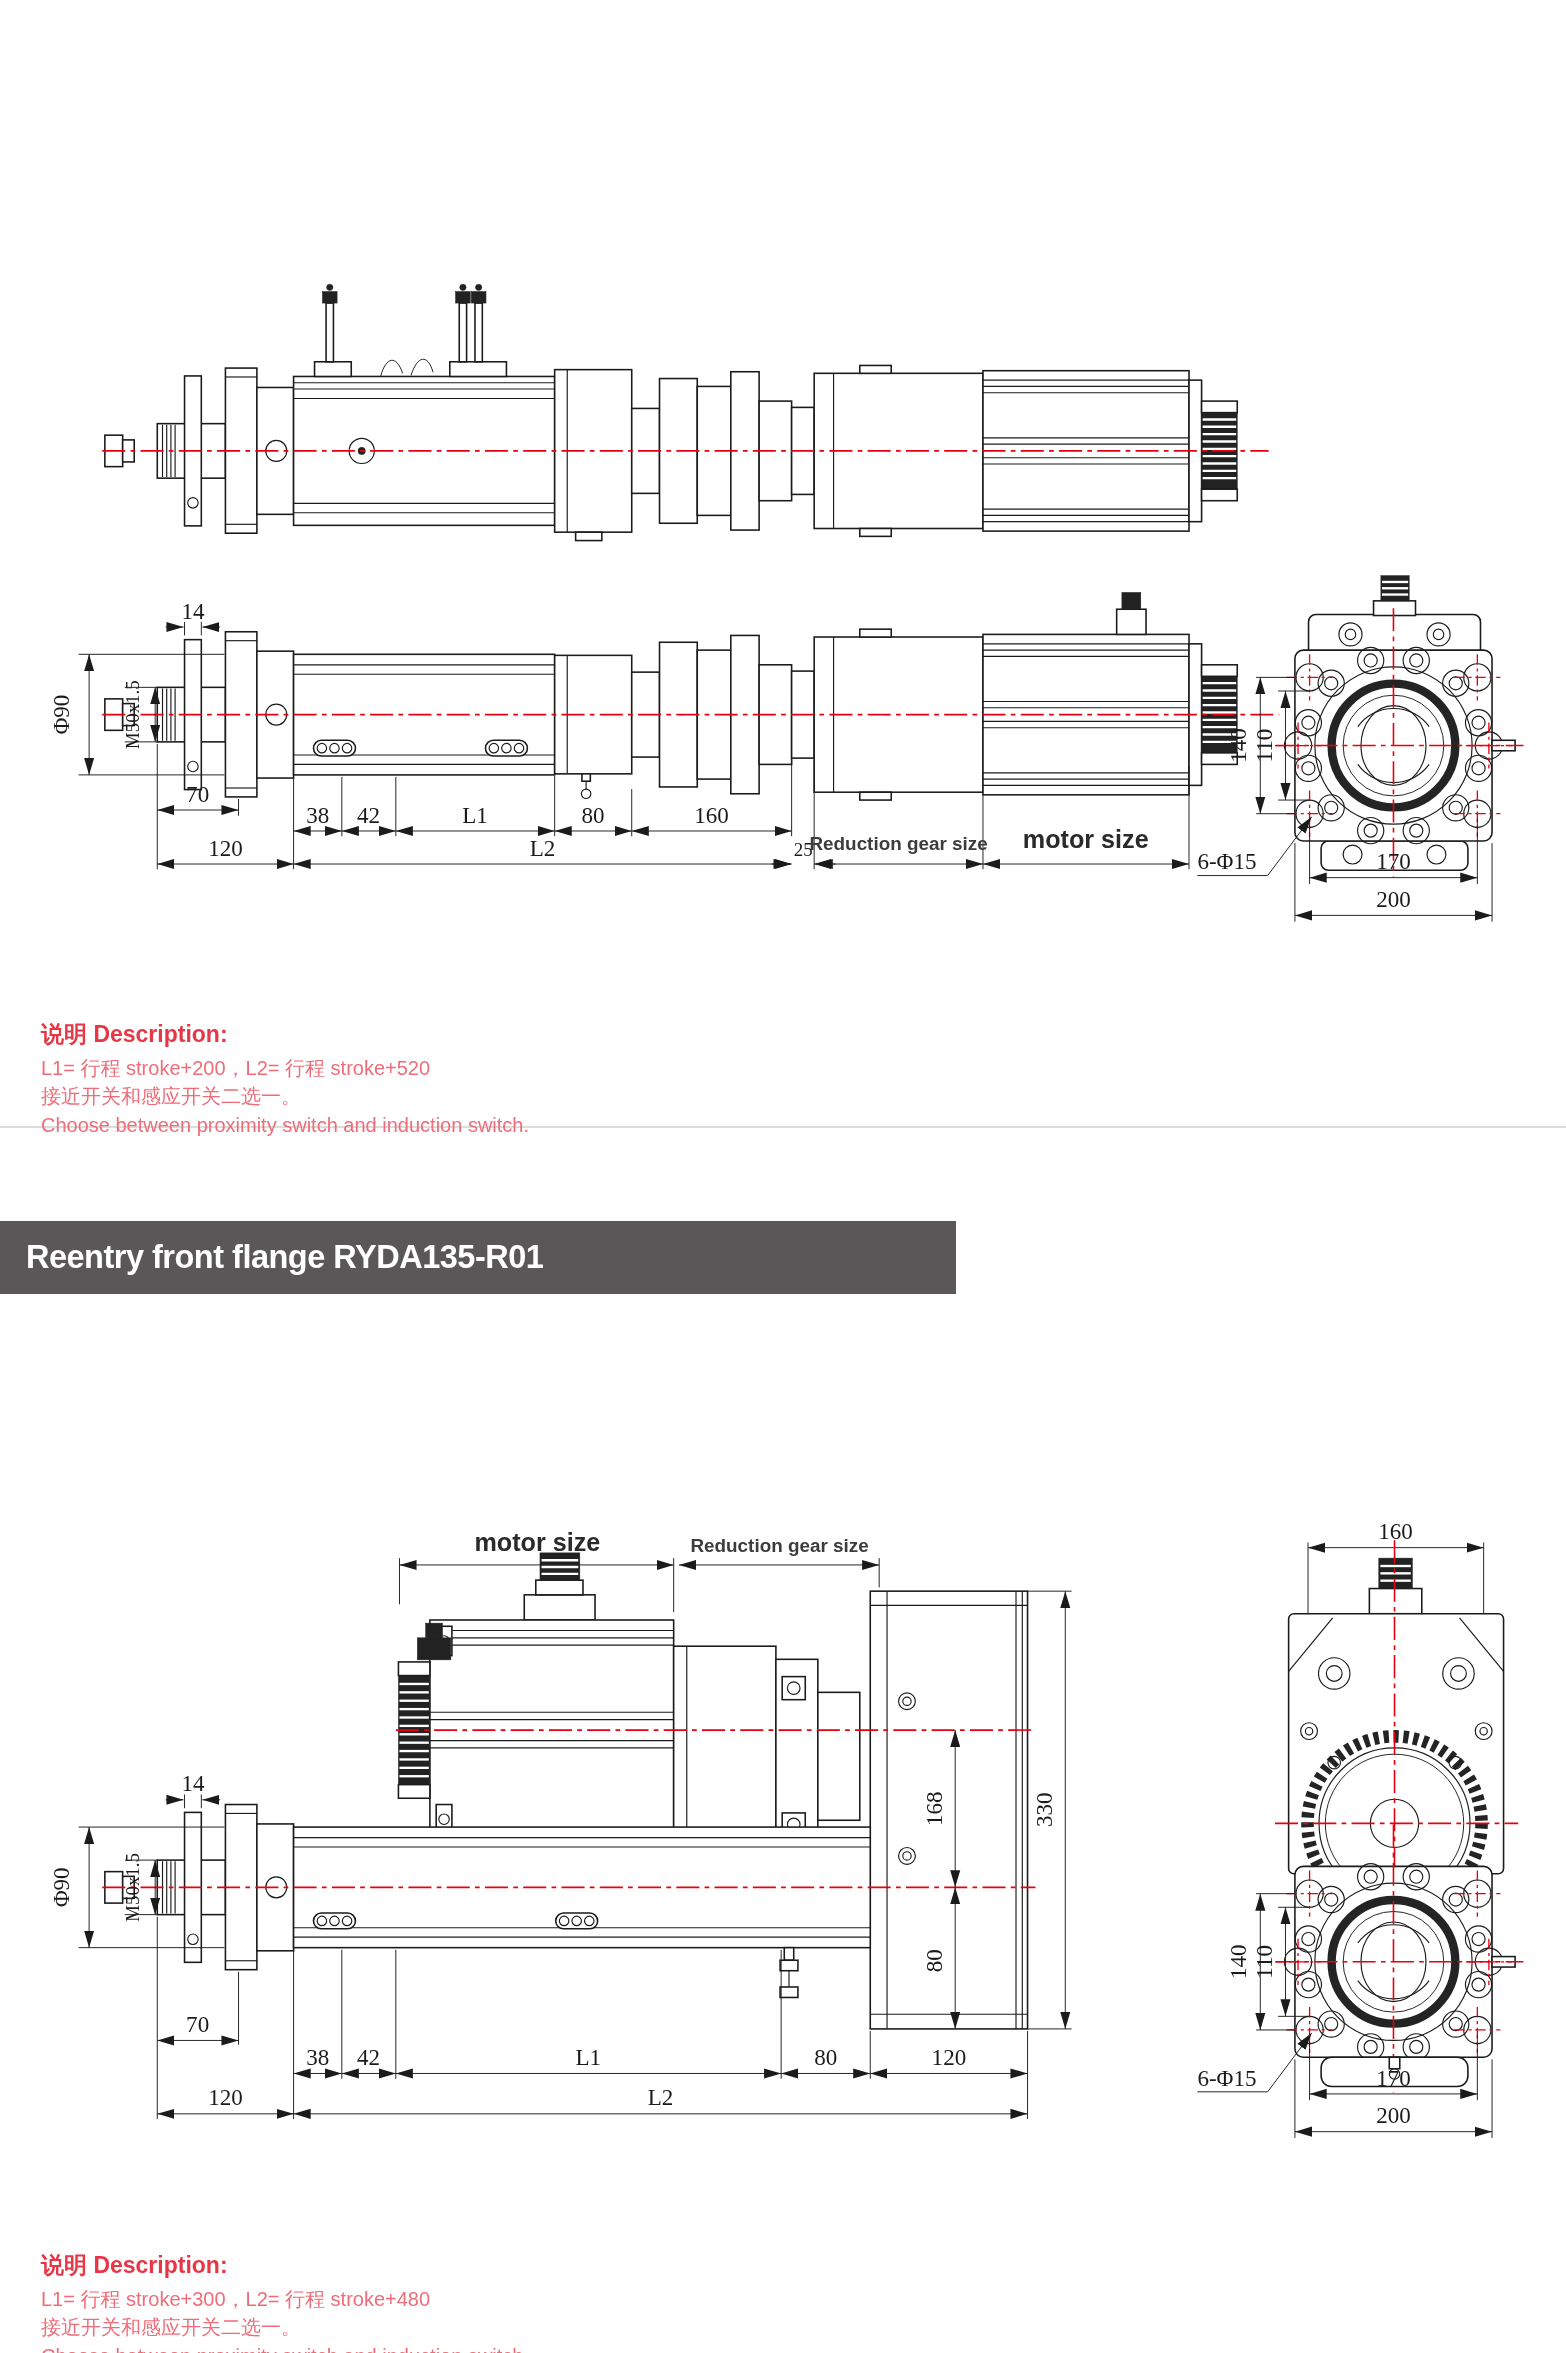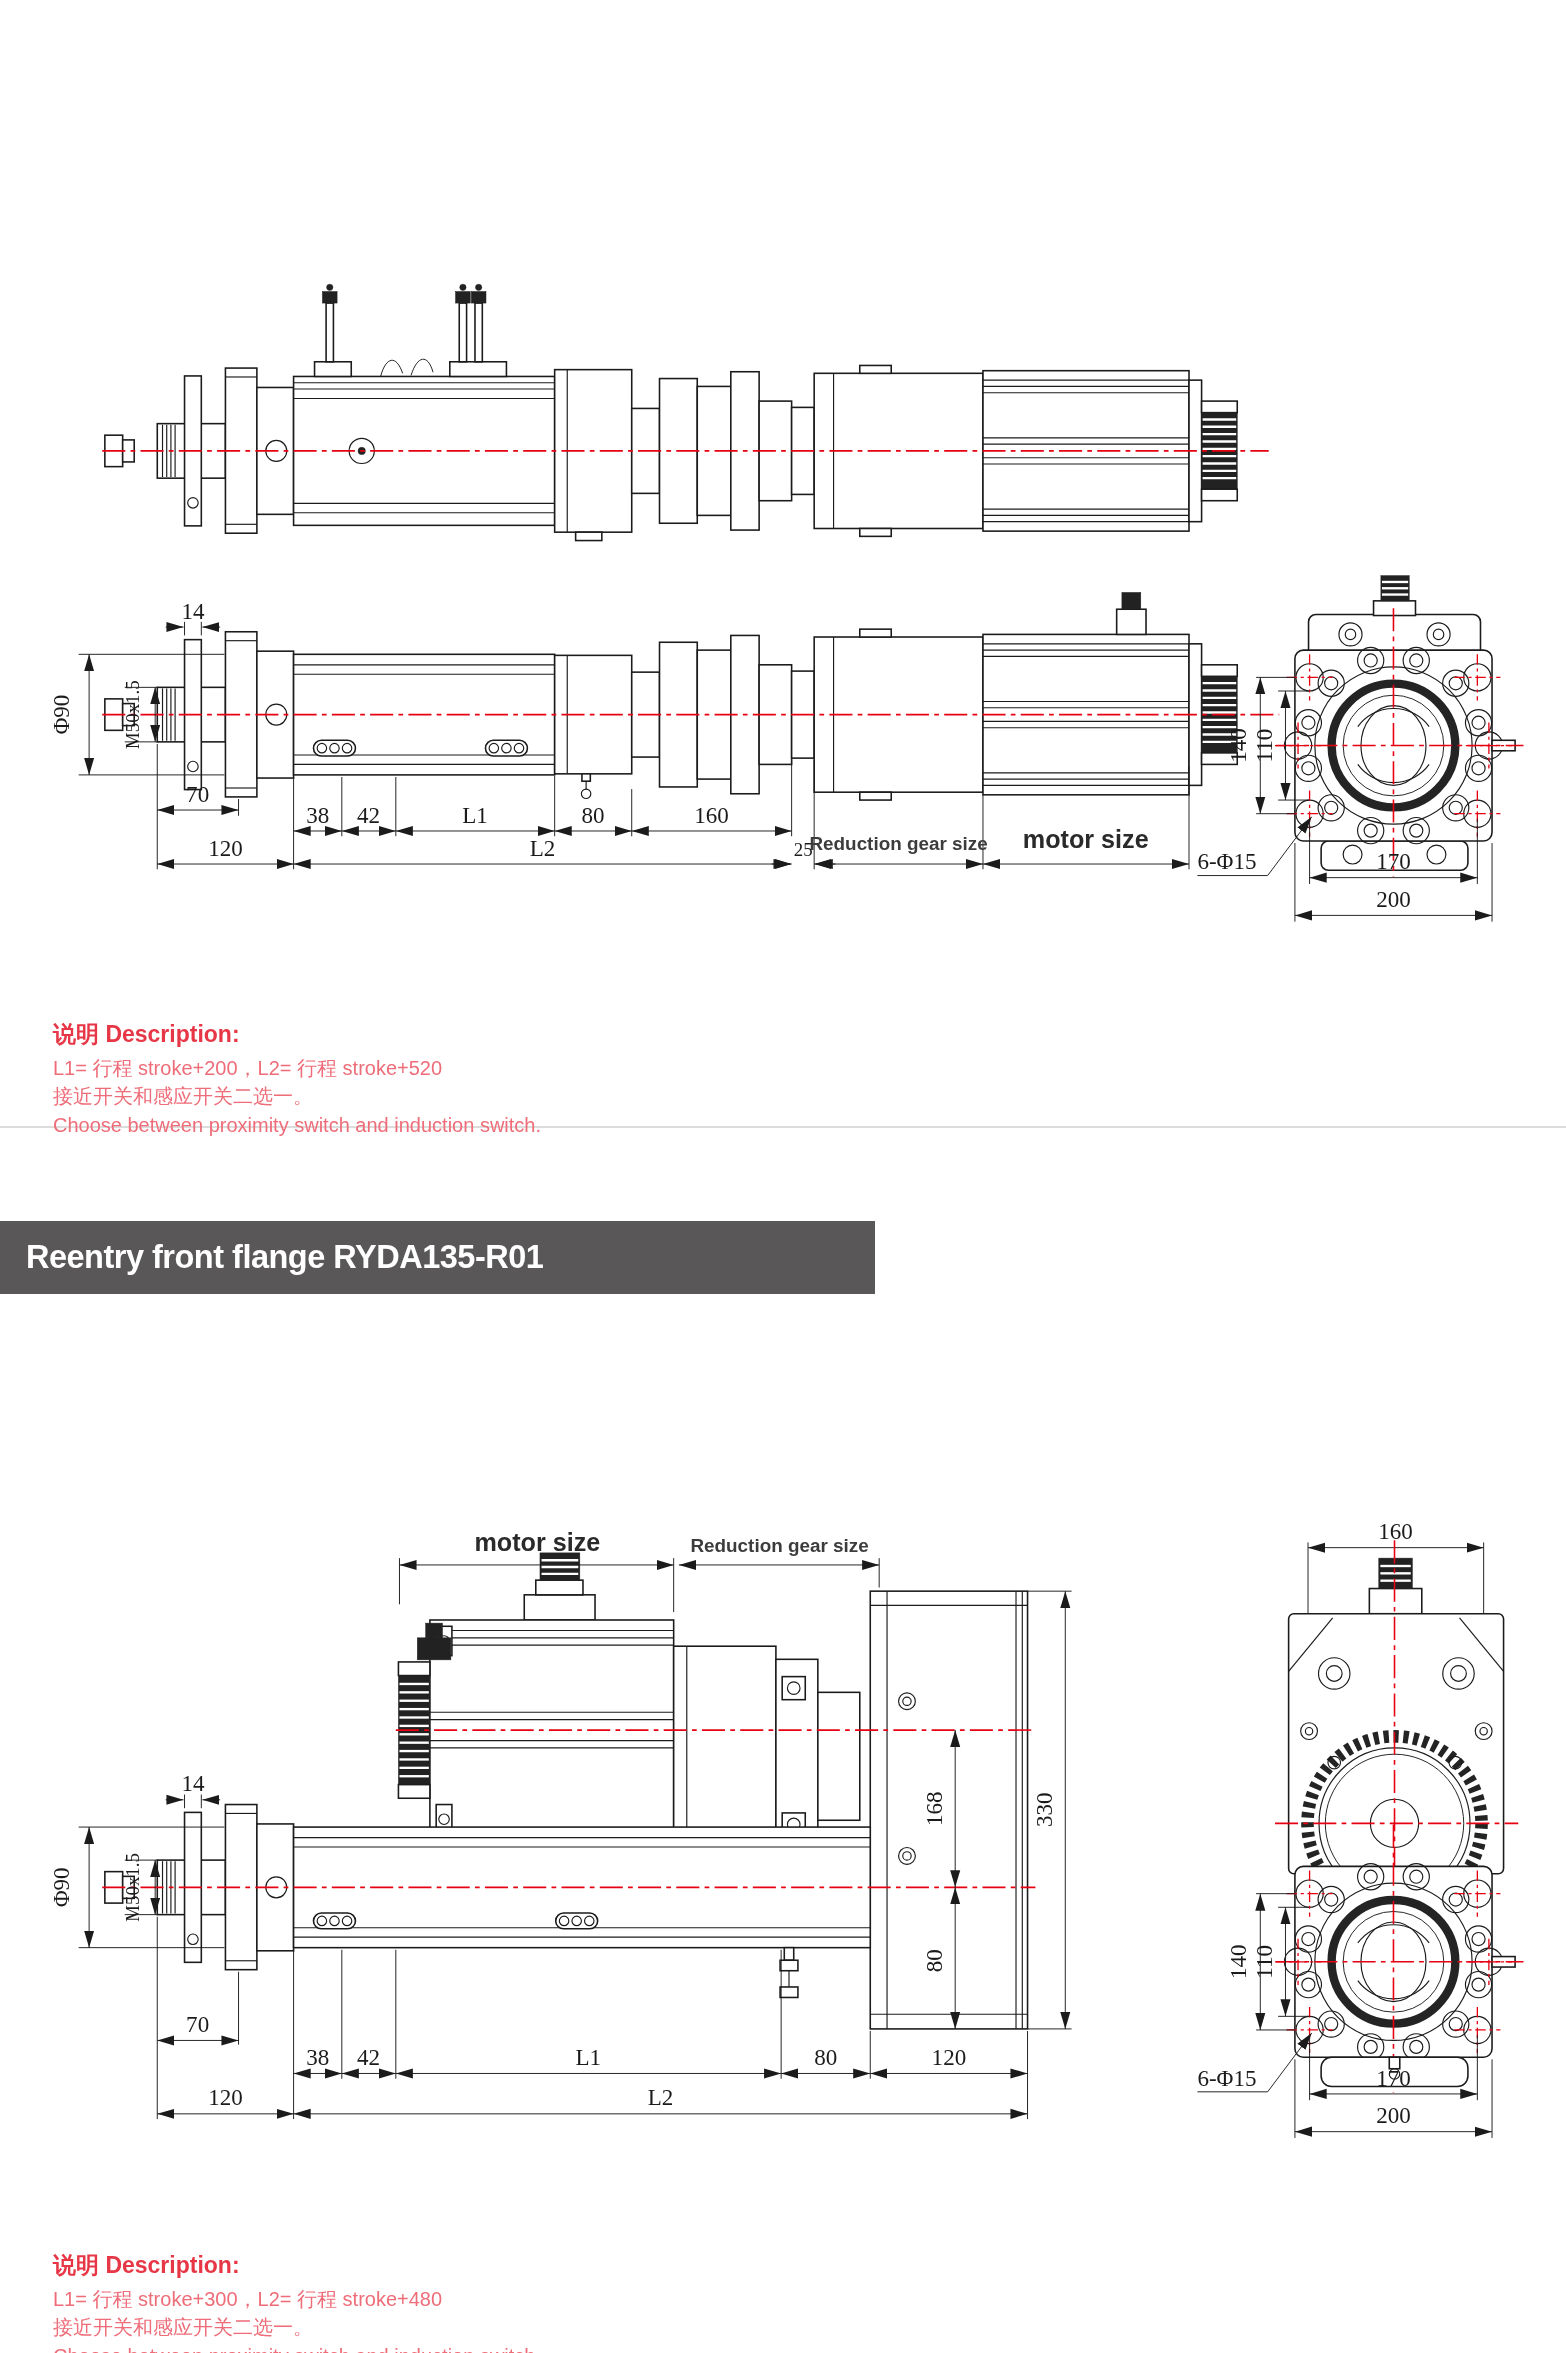--- a/index.html
+++ b/index.html
@@ -6,23 +6,23 @@
     --header-bg:#595757; --header-text:#ffffff; --line:#1b1b1b;
     --centerline-red:#e60012; --desc-heading:#e73746; --desc-body:#ee6d79;
     --divider:#dcdcdc; --dark-fill:#222222;
   }
   html,body{margin:0;padding:0;background:#fff;}
   #page{position:relative;width:1567px;height:2354px;background:#fff;overflow:hidden;
         font-family:"Liberation Sans","DejaVu Sans",sans-serif;}
   .hdr{position:absolute;background:var(--header-bg);color:var(--header-text);
        display:flex;align-items:center;font-weight:bold;letter-spacing:-0.5px;}
   #hdr1{left:0;top:0;width:1567px;height:56px;font-size:31px;padding-left:24px;box-sizing:border-box;}
-  #hdr2{left:0;top:1221px;width:875px;height:73px;font-size:32.5px;padding-left:26px;box-sizing:border-box;}
+  #hdr2{left:0;top:1221px;width:956px;height:73px;font-size:32.5px;padding-left:26px;box-sizing:border-box;}
   .divider{position:absolute;left:0;top:1126px;width:1567px;height:1.6px;background:var(--divider);}
-  .desc{position:absolute;left:53px;line-height:1.42;}
+  .desc{position:absolute;left:41px;line-height:1.42;}
   .desc .dh{font-size:23px;font-weight:bold;color:var(--desc-heading);margin:0 0 3.1px 0;}
   .desc p{font-size:20px;color:var(--desc-body);margin:0;}
   #desc1{top:1018px;} #desc2{top:2249px;}
   svg{position:absolute;left:0;top:0;}
   .o{fill:#fff;stroke:var(--line);stroke-width:3px;}
   .ln2{fill:none;stroke:var(--line);stroke-width:2.2px;}
   .t{fill:none;stroke:var(--line);stroke-width:1.8px;}
   .df{fill:var(--dark-fill);stroke:var(--dark-fill);}
   .wl{stroke:#fff;stroke-width:4.5px;}
   .red{fill:none;stroke:var(--centerline-red);stroke-width:3px;stroke-dasharray:44 10 9 10;}

